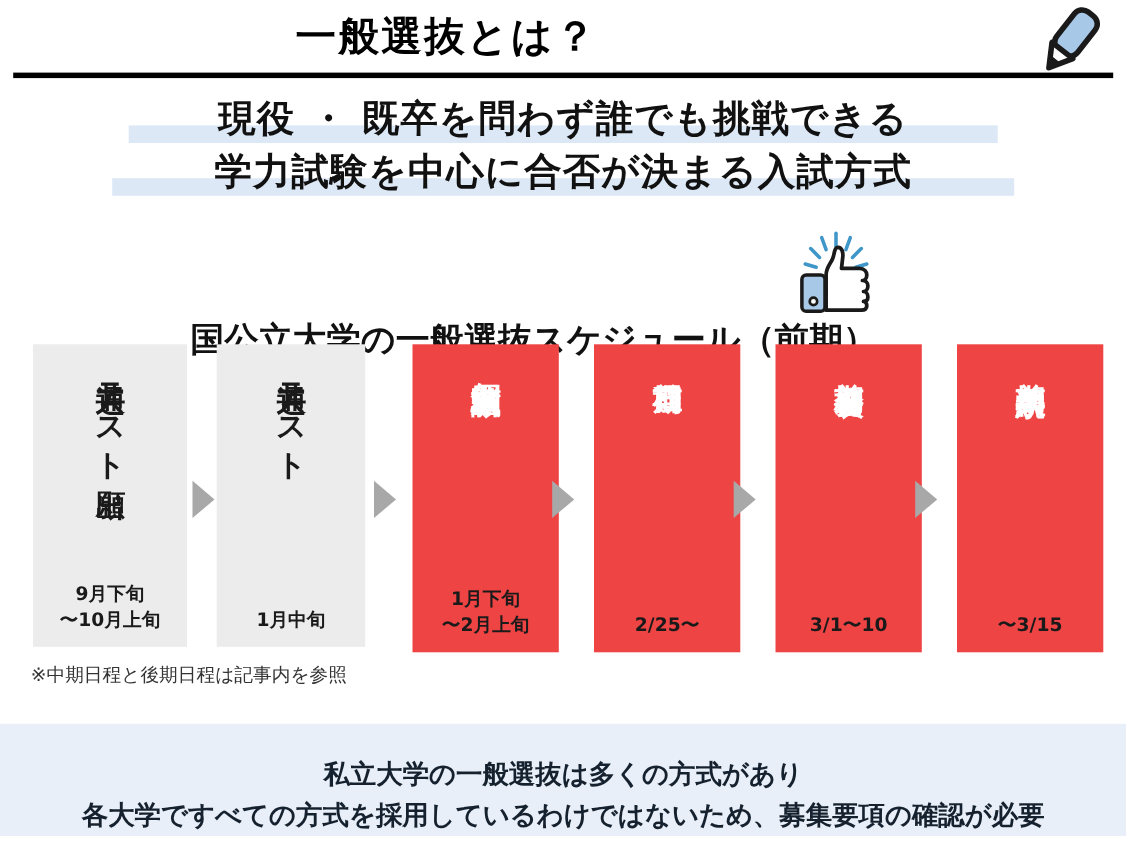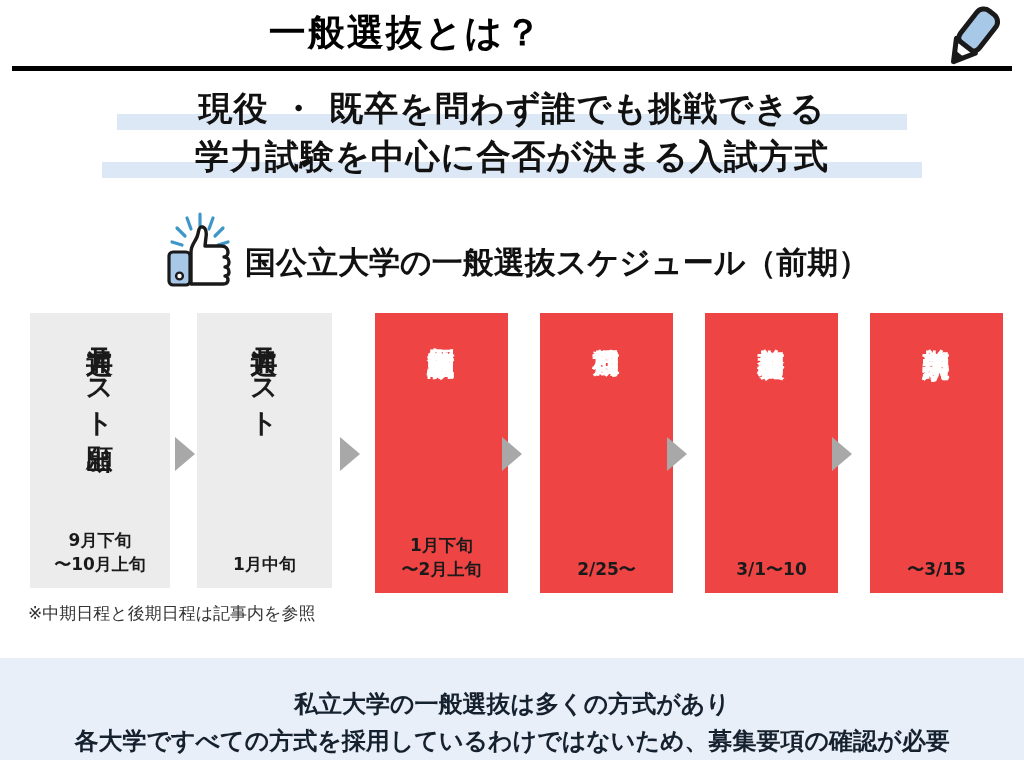--- a/index.html
+++ b/index.html
@@ -87,20 +87,21 @@
   .headline-line.l2 .hl-bar { width: 820px; }
 
   
   .subtitle-row {
     position: absolute;
     left: 165px;
     top: 210px;
     display: flex;
     align-items: flex-end;
     height: 80px;
+    flex-direction: column;
   }
   .thumbs-icon {
     width: 72px;
     height: 78px;
     flex: none;
   }
   .subtitle-text {
     font-size: 31px;
     font-weight: bold;
     color: #111111;

